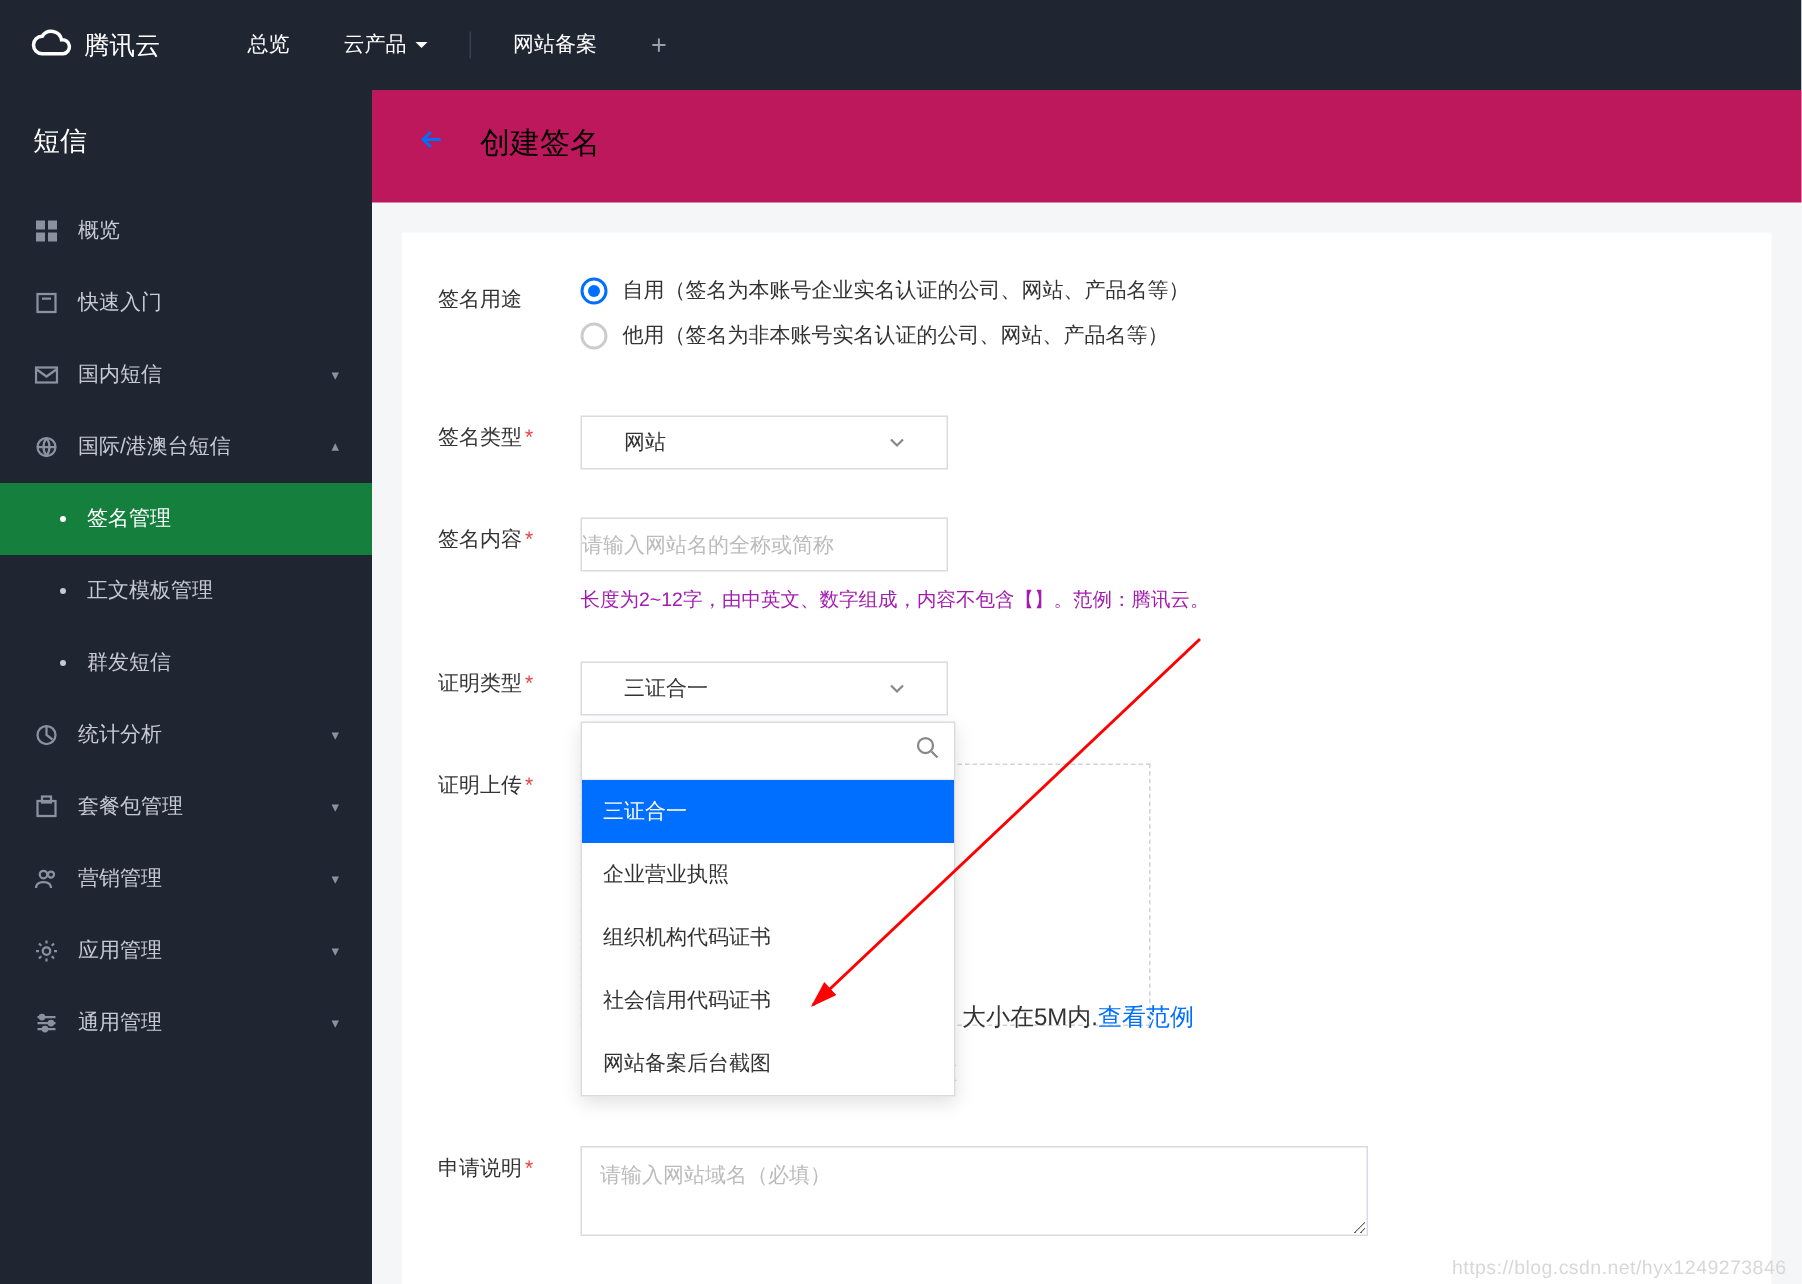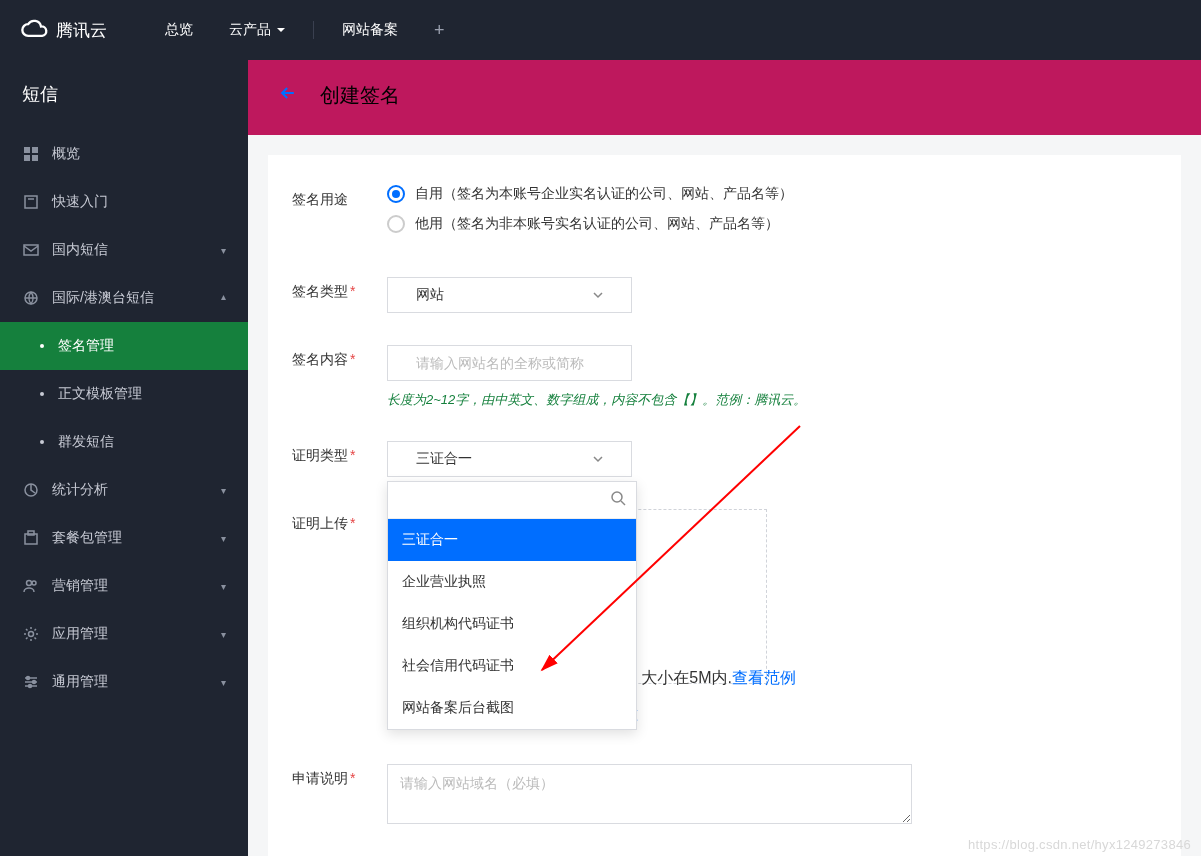--- a/index.html
+++ b/index.html
@@ -38,23 +38,23 @@
 .form-label .req::after { content: "*"; color: #e54545; margin-left: 2px; }
 .form-controls { flex: 1; }
 
 .radio-row { display: flex; align-items: center; margin-bottom: 12px; font-size: 14px; color: #333; }
 .radio { width: 18px; height: 18px; border-radius: 50%; border: 2px solid #006eff; margin-right: 10px; display: inline-flex; align-items: center; justify-content: center; cursor: pointer; }
 .radio.checked::after { content: ""; width: 8px; height: 8px; border-radius: 50%; background: #006eff; }
 .radio.unchecked { border-color: #ccc; }
 
 .select-box { width: 245px; height: 36px; border: 1px solid #d9dbe0; background: #fff; display: flex; align-items: center; padding: 0 28px; font-size: 14px; color: #333; cursor: pointer; position: relative; }
 .select-box .caret { margin-left: auto; color: #888; display: inline-flex; }
-.text-input { width: 245px; height: 36px; border: 1px solid #d9dbe0; padding: 0 28px; font-size: 14px; outline: none; }
+.text-input { width: 245px; height: 36px; border: 1px solid #d9dbe0; padding: 0 0; font-size: 14px; outline: none; }
 .text-input::placeholder { color: #bbb; }
-.help-text { font-size: 13px; color: #15803d; margin-top: 10px; font-style: italic; }
+.help-text { font-size: 13px; color: #a21caf; margin-top: 10px; }
 
 .dropdown-wrap { position: relative; }
 .dropdown-panel { position: absolute; top: 40px; left: 0; width: 250px; background: #fff; border: 1px solid #d9dbe0; box-shadow: 0 4px 12px rgba(0,0,0,.12); z-index: 20; }
 .dropdown-search { display: flex; align-items: center; padding: 8px 10px; border-bottom: 1px solid #eee; }
 .dropdown-search input { flex: 1; border: none; outline: none; font-size: 14px; }
 .dropdown-search .search-icon { color: #888; }
 .dropdown-option { padding: 12px 14px; font-size: 14px; cursor: pointer; color: #333; }
 .dropdown-option.selected { background: #006eff; color: #fff; }
 
 .upload-box { width: 380px; height: 175px; border: 1px dashed #d0d3d9; }

